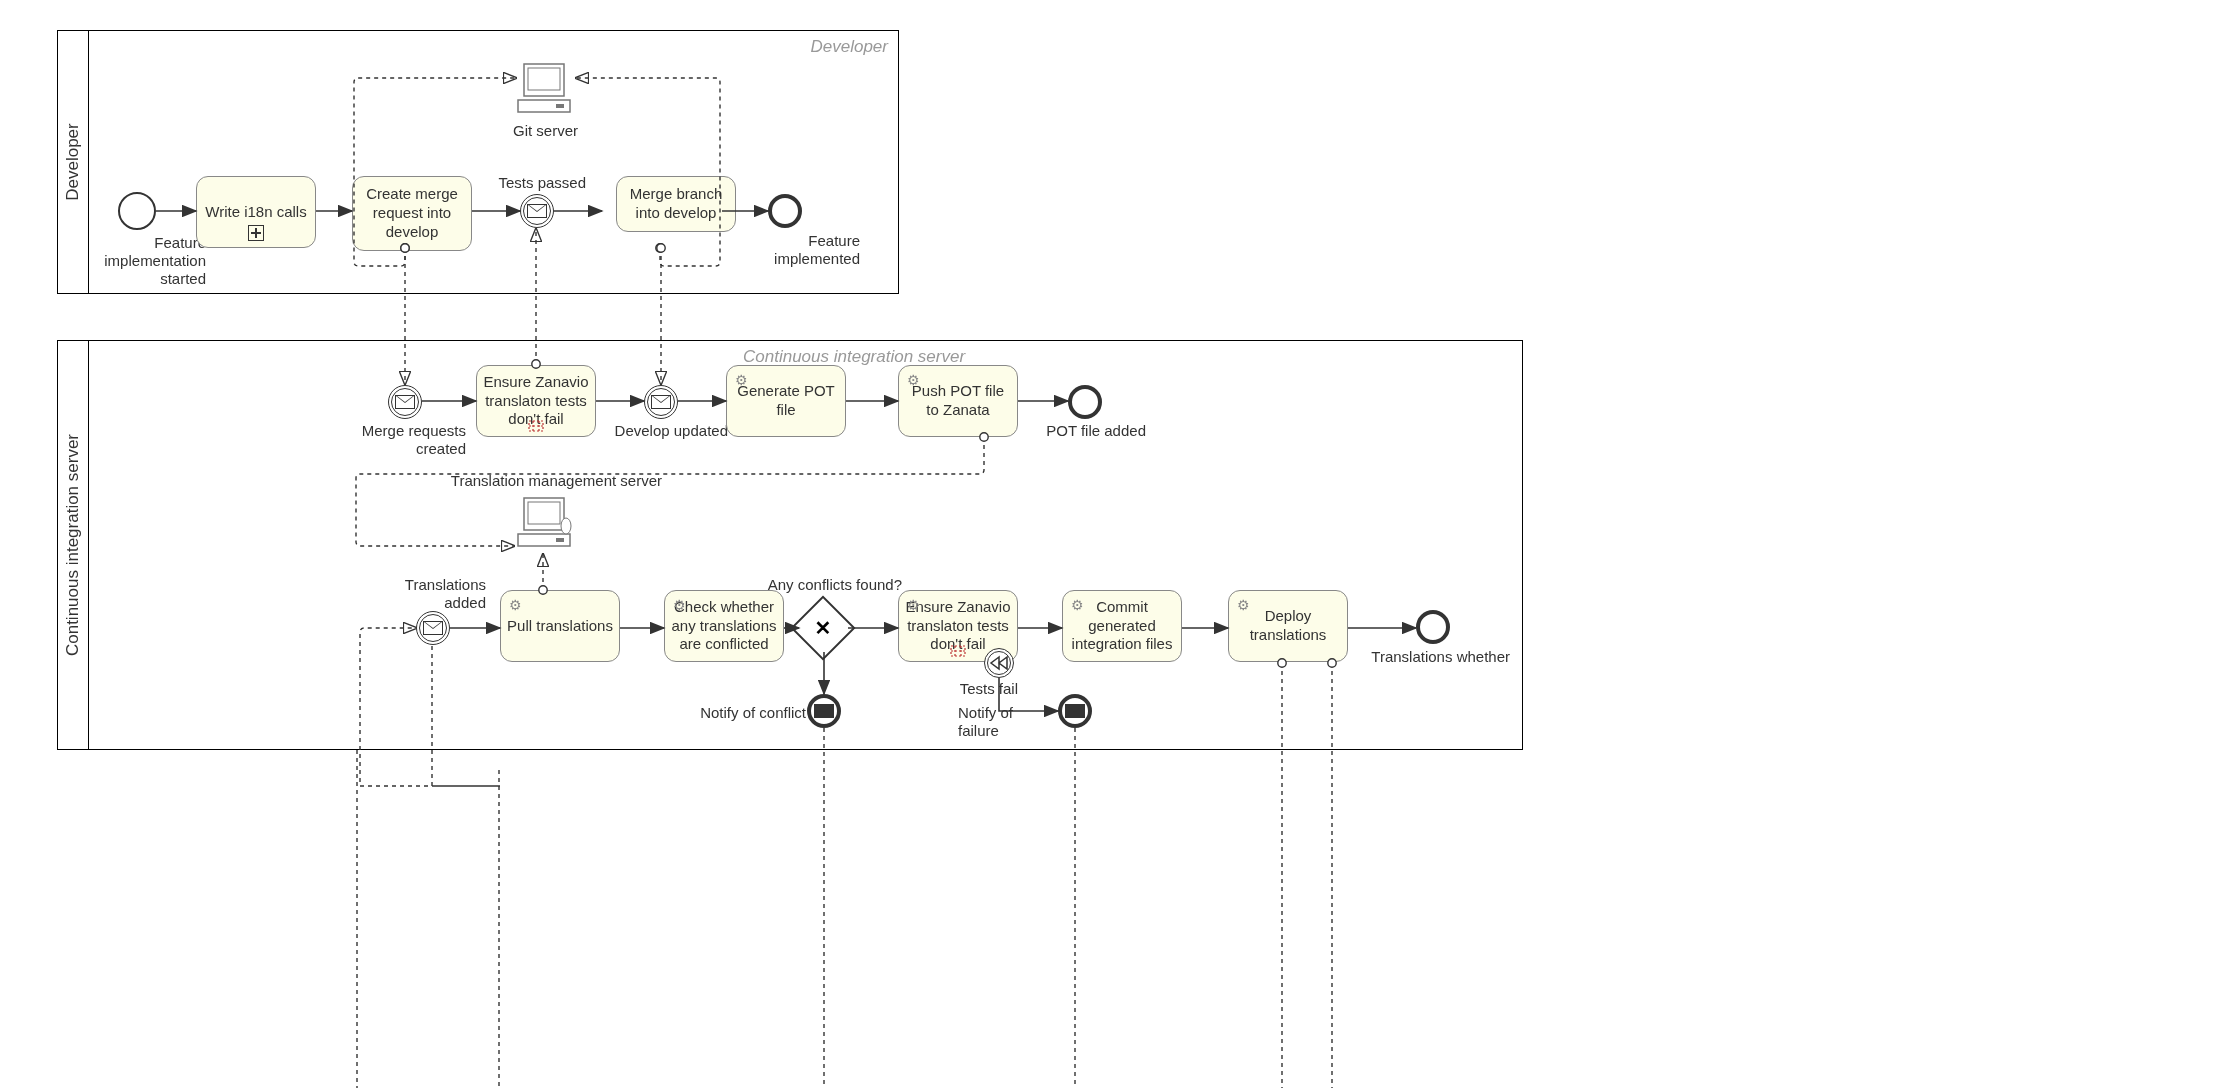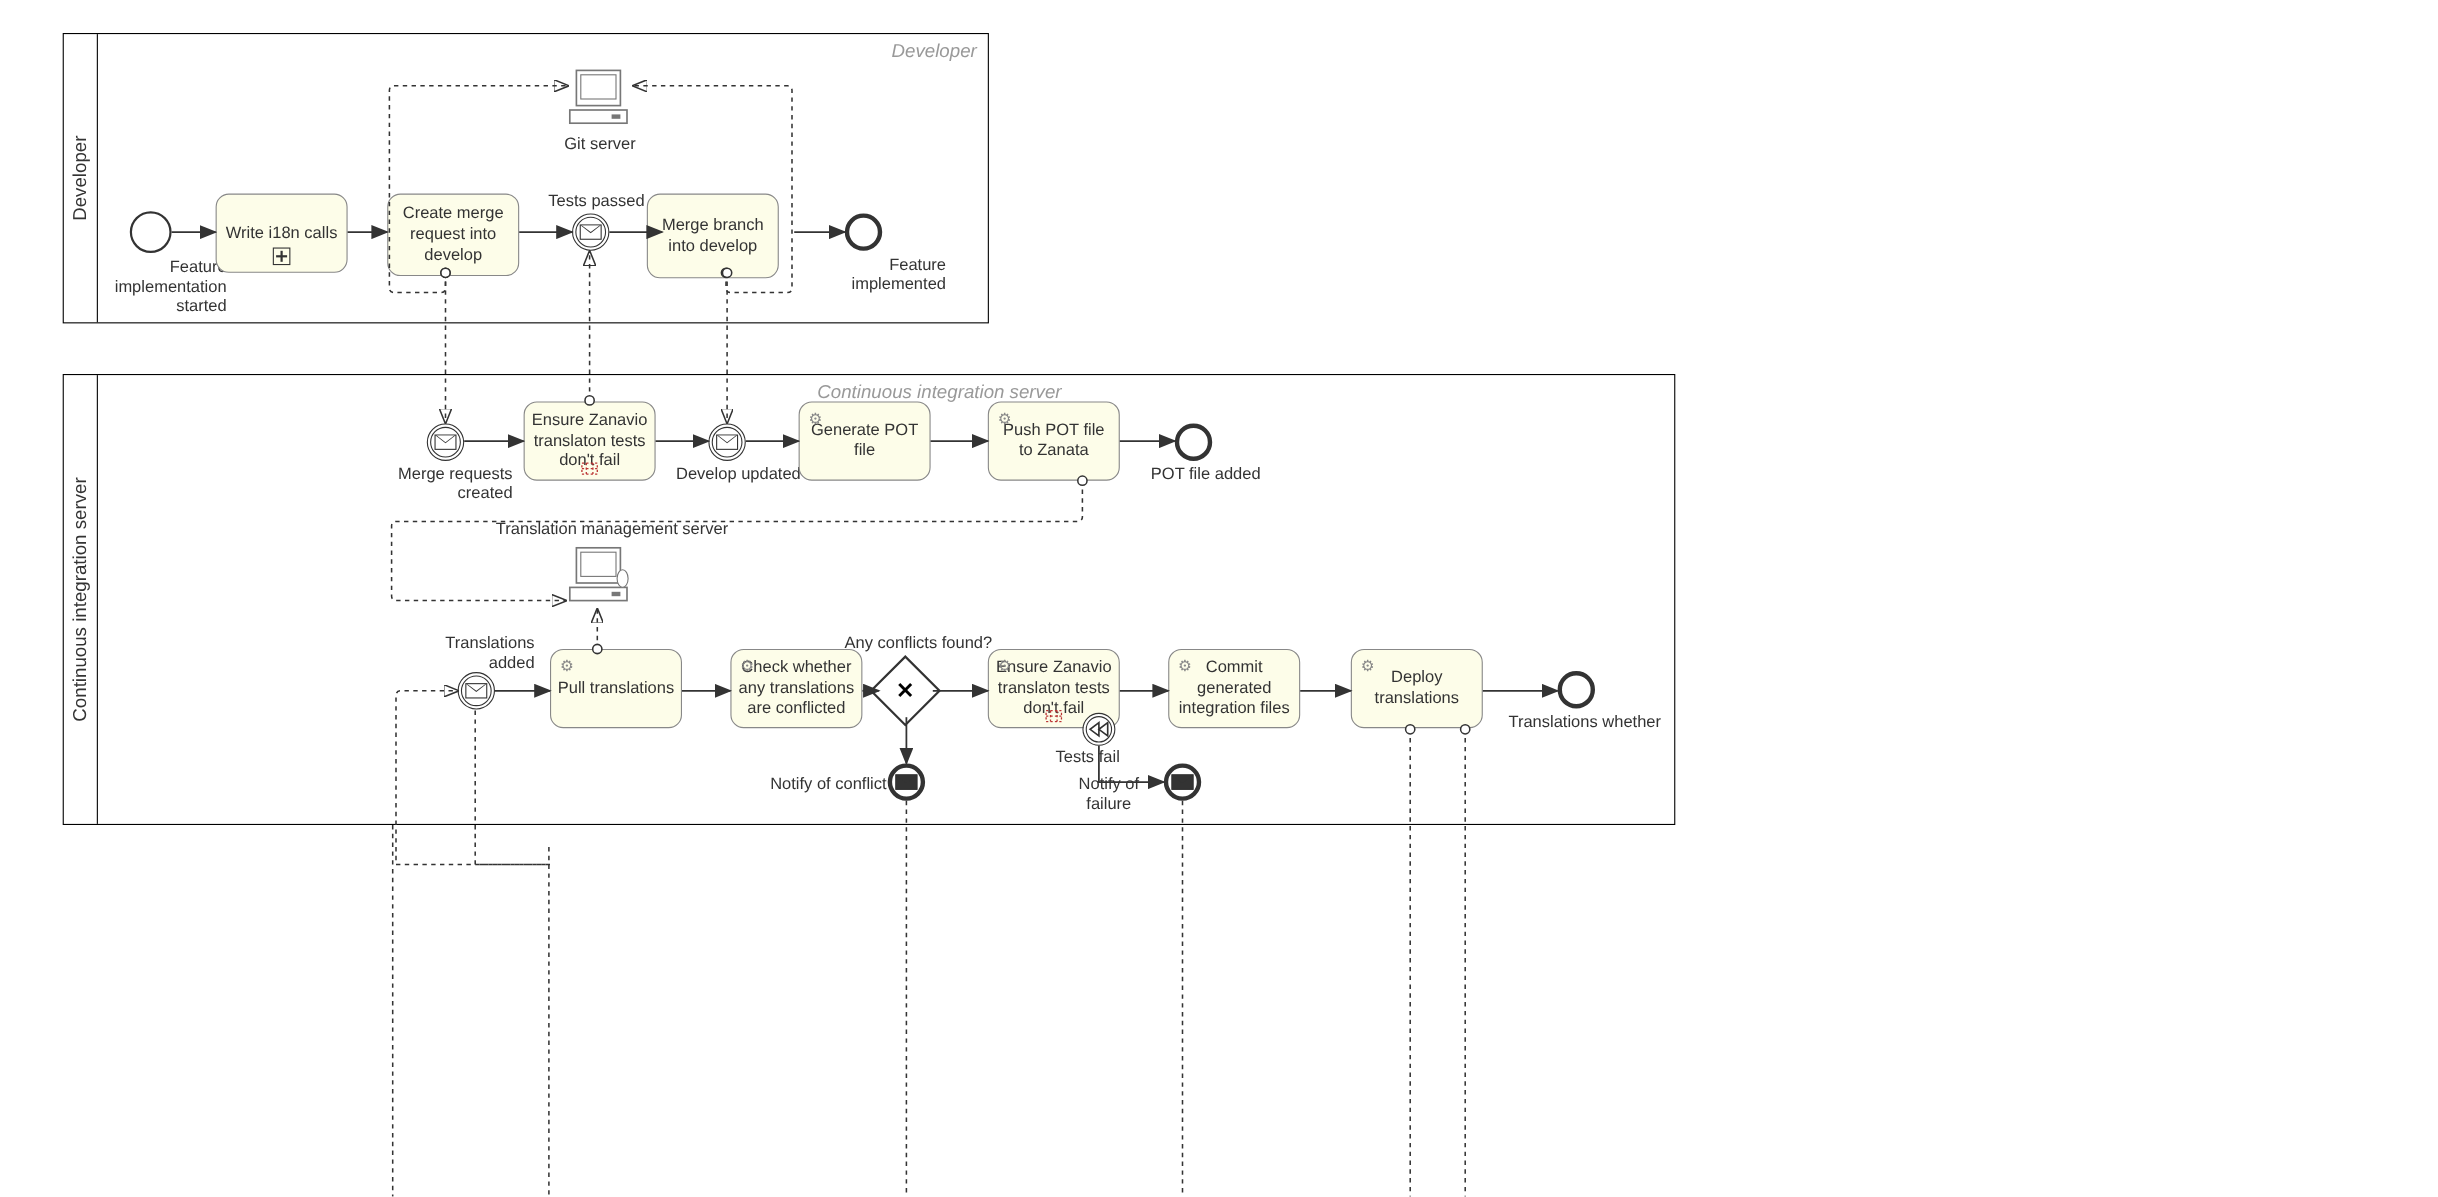--- a/index.html
+++ b/index.html
@@ -79,21 +79,21 @@
 
   <div class="task" style="left:352px;top:176px;width:120px;height:75px">
     <span>Create merge request into develop</span>
   </div>
 
   <div class="circle interm" style="left:520px;top:194px;width:34px;height:34px">
     <div class="env"></div>
   </div>
   <div class="lbl" style="left:490px;top:174px;width:96px">Tests passed</div>
 
-  <div class="task" style="left:588px;top:176px;width:120px;height:77px">
+  <div class="task" style="left:616px;top:176px;width:120px;height:56px">
     <span>Merge branch into develop</span>
   </div>
 
   <div class="circle end" style="left:768px;top:194px;width:34px;height:34px"></div>
   <div class="lbl" style="left:720px;top:232px;width:140px">Feature implemented</div>
 
   <div class="circle interm" style="left:388px;top:385px;width:34px;height:34px">
     <div class="env"></div>
   </div>
   <div class="lbl" style="left:356px;top:422px;width:110px">Merge requests created</div>
@@ -175,21 +175,21 @@
       <svg width="20" height="16">
           <path d="M10 2 L2 8 L10 14 Z M18 2 L10 8 L18 14 Z" fill="none" stroke="#333" stroke-width="1.5"></path>
         </svg>
     </div>
   </div>
   <div class="lbl" style="left:948px;top:680px;width:70px">Tests fail</div>
 
   <div class="circle endmsg" style="left:1058px;top:694px;width:34px;height:34px">
     <div class="env dark"></div>
   </div>
-  <div class="lbl" style="left:958px;top:704px;width:100px;text-align:center">Notify of failure</div>
+  <div class="lbl" style="left:958px;top:704px;width:100px;text-align:left">Notify of failure</div>
 
   <div class="task" style="left:1062px;top:590px;width:120px;height:72px">
     <span class="gear">⚙</span>
     <span>Commit generated integration files</span>
   </div>
 
   <div class="task" style="left:1228px;top:590px;width:120px;height:72px">
     <span class="gear">⚙</span>
     <span>Deploy translations</span>
   </div>

